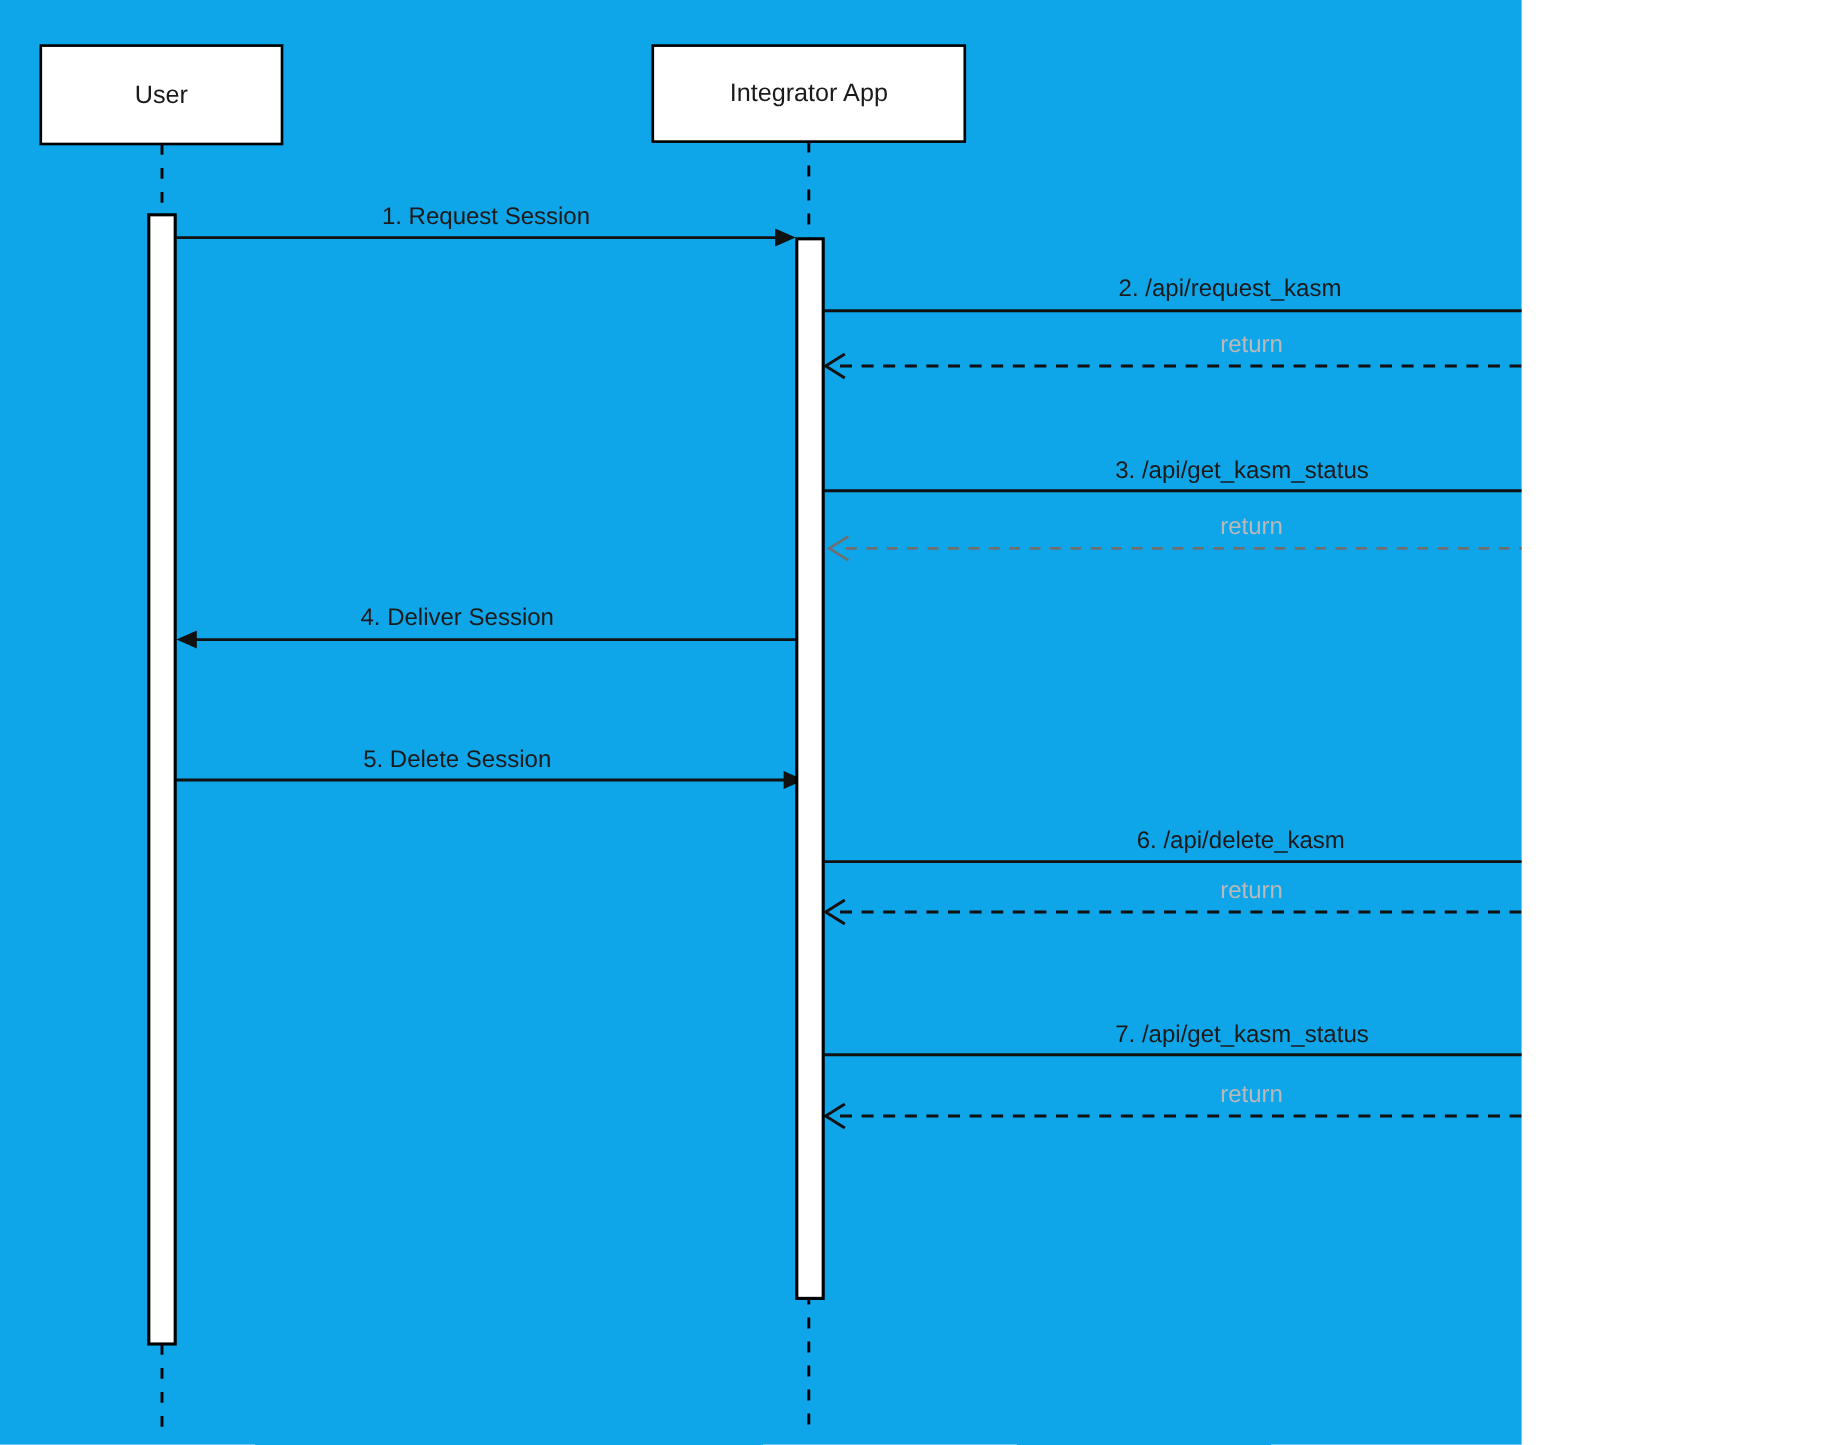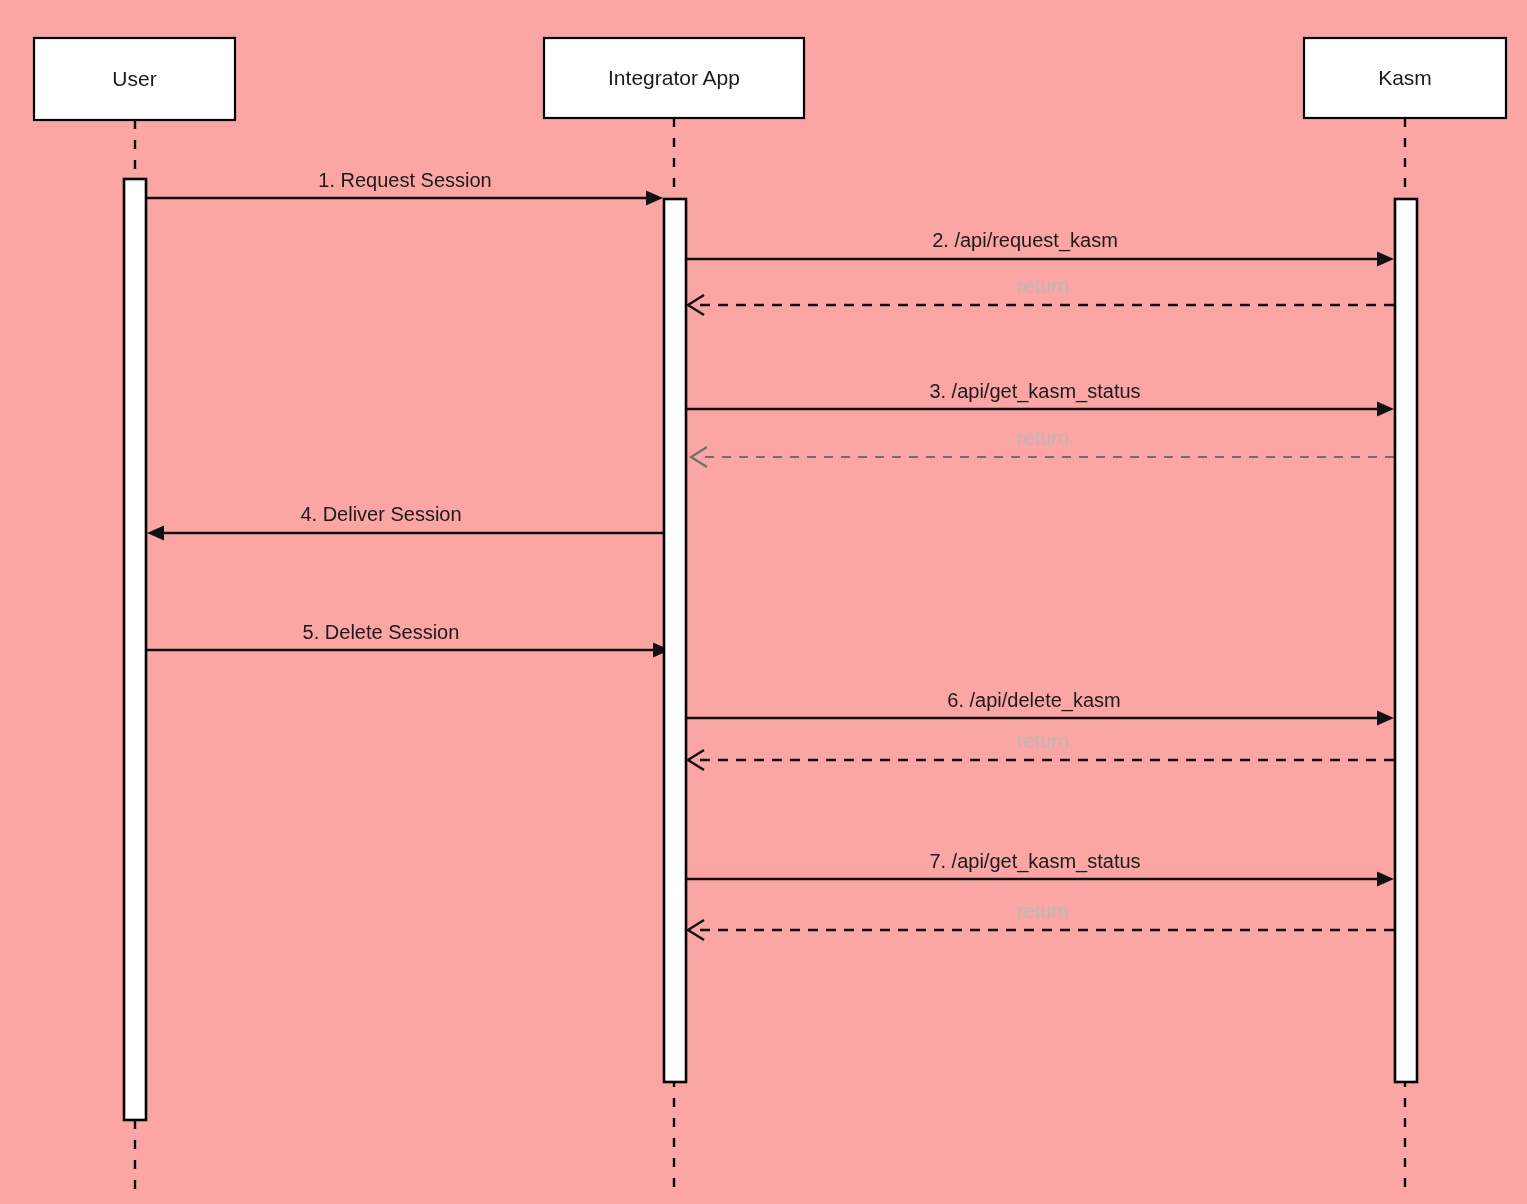--- a/index.html
+++ b/index.html
@@ -7,23 +7,23 @@
     margin: 0;
     padding: 0;
     background: #ffffff;
   }
   body {
     font-family: "Liberation Sans", sans-serif;
     color: #1a1a1a;
   }
   #diagram-root {
     position: relative;
-    width: 1527px;
+    width: 1268px;
     height: 1204px;
-    background: #fca5a5;
+    background: #0ea5e9;
     overflow: hidden;
   }
   #diagram-svg {
     position: absolute;
     left: 0;
     top: 0;
     width: 1527px;
     height: 1204px;
     display: block;
   }

